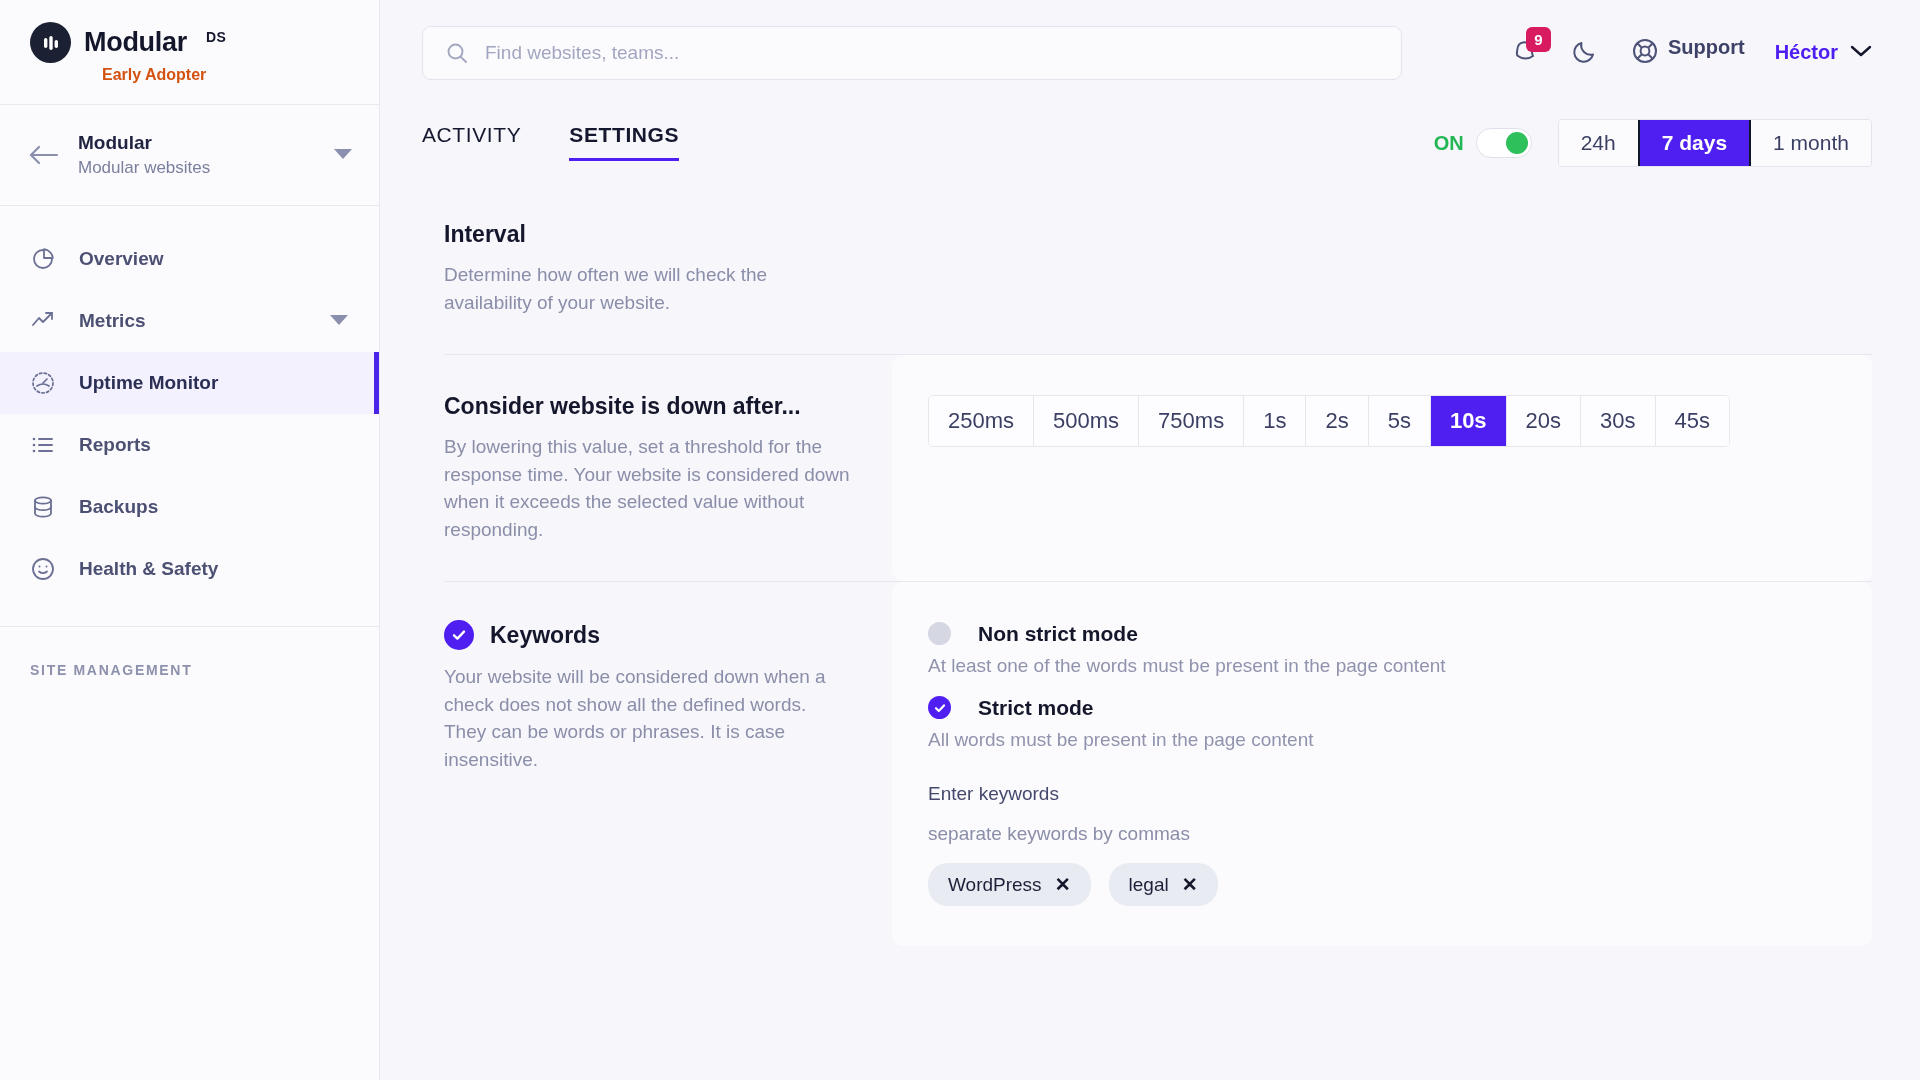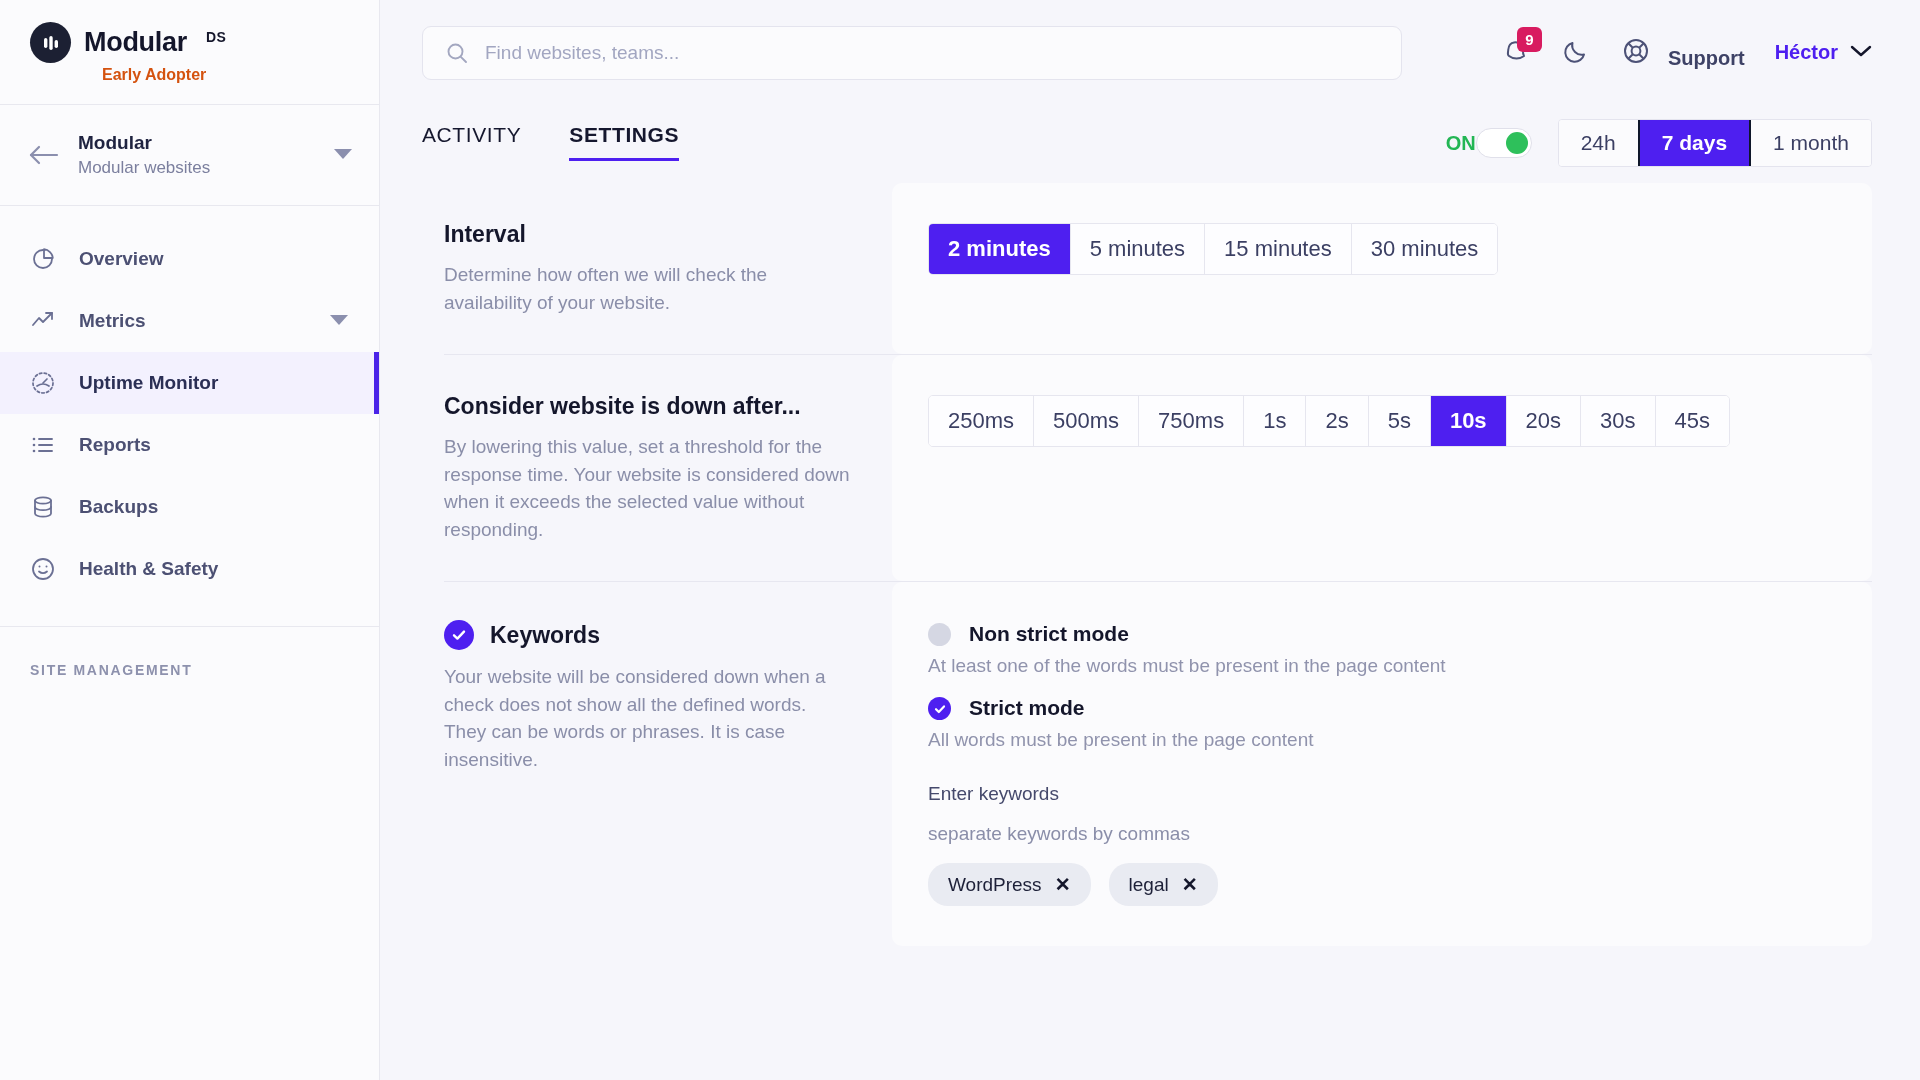--- a/index.html
+++ b/index.html
@@ -111,21 +111,21 @@
   .bell-badge {
     position: absolute; top: -9px; right: -11px;
     min-width: 25px; height: 25px; border-radius: 6px;
     background: #d81b60; color: #fff;
     font-size: 15px; font-weight: 700;
     display: flex; align-items: center; justify-content: center;
     padding: 0 5px;
   }
   .icon-btn { display: flex; align-items: center; color: #4d5277; cursor: pointer; }
   .support-btn {
-    display: flex; align-items: flex-end; gap: 17px; cursor: pointer;
+    display: flex; align-items: flex-start; gap: 8px; cursor: pointer;
   }
   .support-label { font-size: 20px; font-weight: 700; color: #3e4266; }
   .user-btn { display: flex; align-items: center; gap: 12px; cursor: pointer; }
   .user-name { font-size: 20px; font-weight: 700; color: #4e1ff0; }
 
   
   .tabs-row {
     height: 78px; flex: 0 0 78px;
     display: flex; align-items: flex-start;
     padding: 10px 48px 0 42px;
@@ -134,21 +134,21 @@
     font-size: 21px; letter-spacing: 0.6px; color: #15172e;
     padding: 8px 0 14px 0; margin-right: 48px; cursor: pointer;
     position: relative;
   }
   .tab.active { font-weight: 700; }
   .tab.active::after {
     content: ""; position: absolute; left: 0; right: 0; bottom: 0;
     height: 3px; background: #4e1ff0;
   }
   .range-zone { margin-left: auto; display: flex; align-items: center; gap: 26px; padding-top: 4px; }
-  .on-toggle { display: flex; align-items: center; cursor: pointer; }
+  .on-toggle { display: flex; align-items: center; gap: 12px; cursor: pointer; }
   .on-text { font-size: 20px; font-weight: 700; color: #23b654; }
   .switch {
     width: 56px; height: 30px; border-radius: 16px;
     background: #fff; border: 1px solid #e0e0ea;
     position: relative;
   }
   .switch .knob {
     position: absolute; top: 3px; right: 3px;
     width: 22px; height: 22px; border-radius: 50%;
     background: #2ec05b;
@@ -188,21 +188,21 @@
   .btn-group { display: flex; border: 1px solid #e6e6ef; border-radius: 5px; width: fit-content; overflow: hidden; background: #fff; }
   .btn-group .gbtn {
     font-size: 22px; color: #3b3f63; background: #fdfdff;
     padding: 12px 19px; cursor: pointer; border-right: 1px solid #e6e6ef;
     white-space: nowrap;
   }
   .btn-group .gbtn:last-child { border-right: 0; }
   .btn-group .gbtn.sel { background: #4e1ff0; color: #fff; font-weight: 700; }
 
   
-  .kw-opt { display: flex; align-items: flex-end; gap: 18px; }
+  .kw-opt { display: flex; align-items: flex-start; gap: 27px; }
   .kw-opt-label { font-size: 21px; font-weight: 700; color: #14162b; }
   .radio-off {
     width: 23px; height: 23px; border-radius: 50%; background: #d5d7e3; flex: 0 0 23px;
   }
   .radio-on {
     width: 23px; height: 23px; border-radius: 50%; background: #4e1ff0; flex: 0 0 23px;
     display: flex; align-items: center; justify-content: center;
   }
   .kw-help { font-size: 19px; color: #9093ad; margin: 9px 0 0 0; }
   .kw-field-label { font-size: 19px; color: #45496c; margin-top: 32px; }
@@ -421,28 +421,20 @@
       </div>
     </div>
 
     <div class="content">
 
       <div class="row">
         <div class="row-left">
           <div class="h-title">Interval</div>
           <div class="h-desc">Determine how often we will check the availability of your website.</div>
         </div>
-        <div class="row-right">
-          <div class="btn-group">
-            <div class="gbtn sel">2 minutes</div>
-            <div class="gbtn">5 minutes</div>
-            <div class="gbtn">15 minutes</div>
-            <div class="gbtn">30 minutes</div>
-          </div>
-        </div>
       </div>
 
       <div class="sep"></div>
 
       <div class="row">
         <div class="row-left">
           <div class="h-title">Consider website is down after...</div>
           <div class="h-desc">By lowering this value, set a threshold for the response time. Your website is considered down when it exceeds the selected value without responding.</div>
         </div>
         <div class="row-right">

